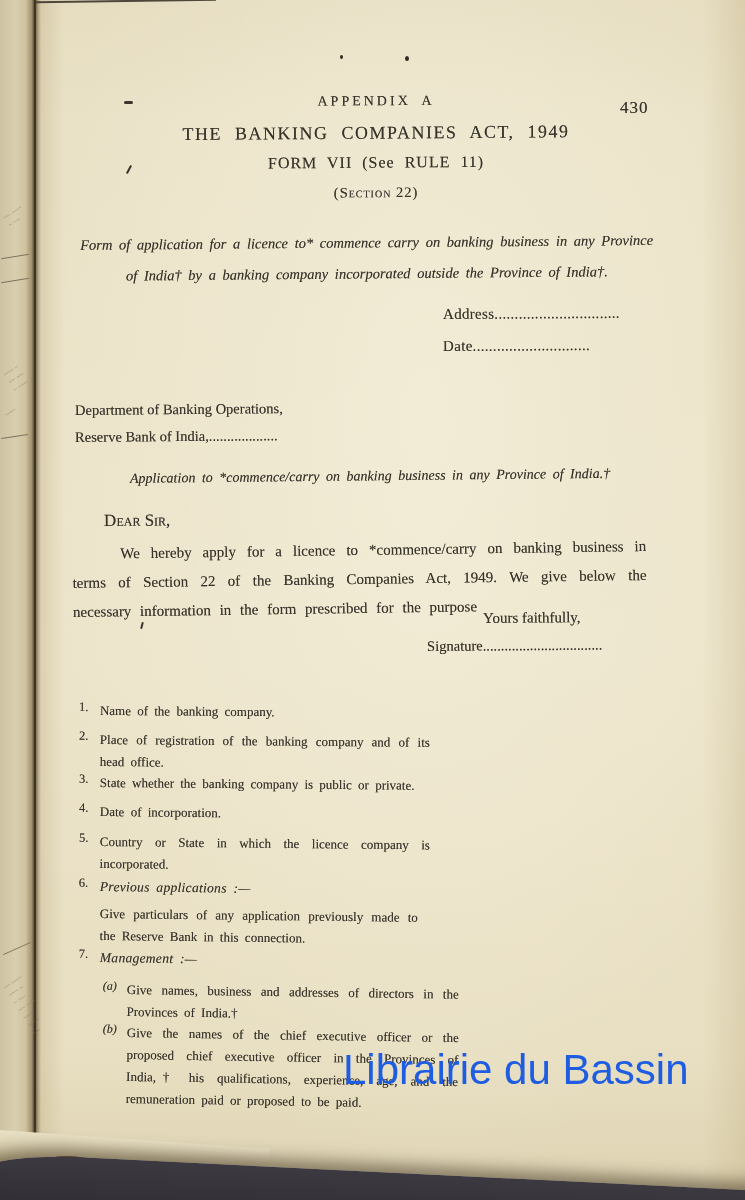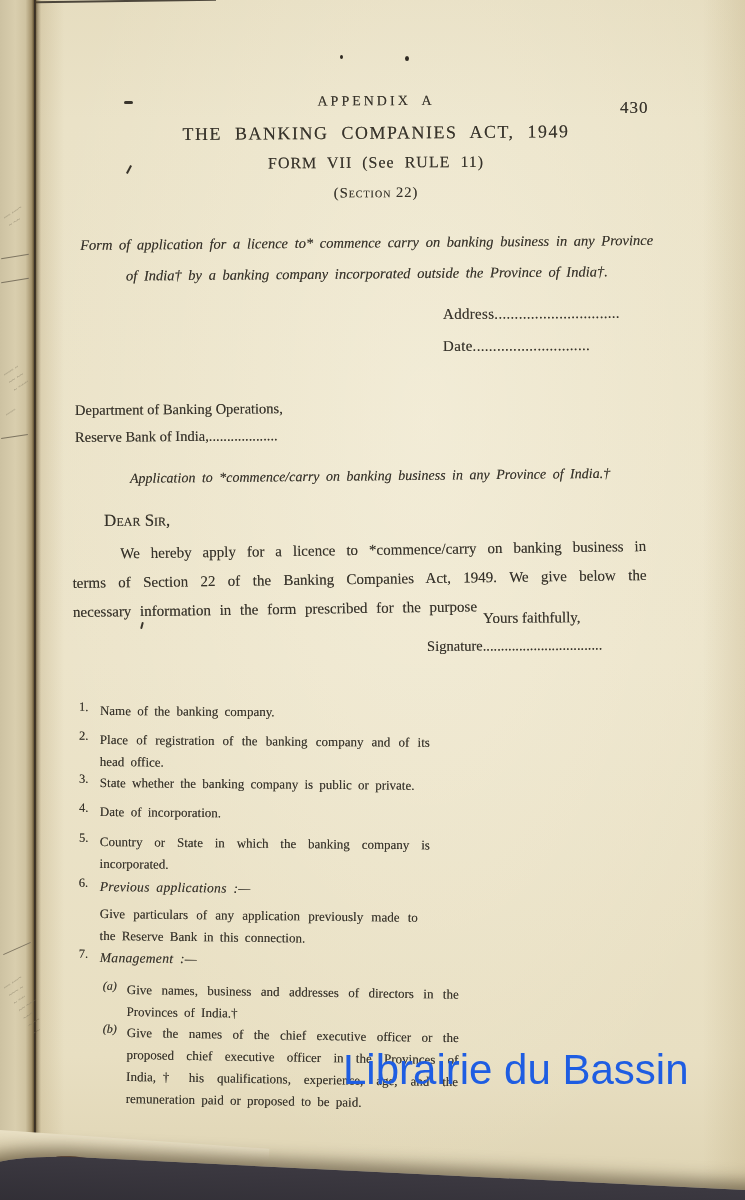--- a/index.html
+++ b/index.html
@@ -165,21 +165,21 @@
     <div class="t item i3 ink">
       <span class="n">3.</span>
       <span>State whether the banking company is public or private.</span>
     </div>
     <div class="t item i4 ink">
       <span class="n">4.</span>
       <span>Date of incorporation.</span>
     </div>
     <div class="t item i5 jst ink">
       <span class="n">5.</span>
-      <span>Country or State in which the banking company is incorporated.</span>
+      <span>Country or State in which the licence company is incorporated.</span>
     </div>
 
     <div class="t item i6l ink">
       <span class="n">6.</span>
       <span class="lbl">Previous applications :—</span>
     </div>
     <div class="t item i6p jst ink">Give particulars of any application previously made to the Reserve Bank in this connection.</div>
 
     <div class="t item i7l ink">
       <span class="n">7.</span>

